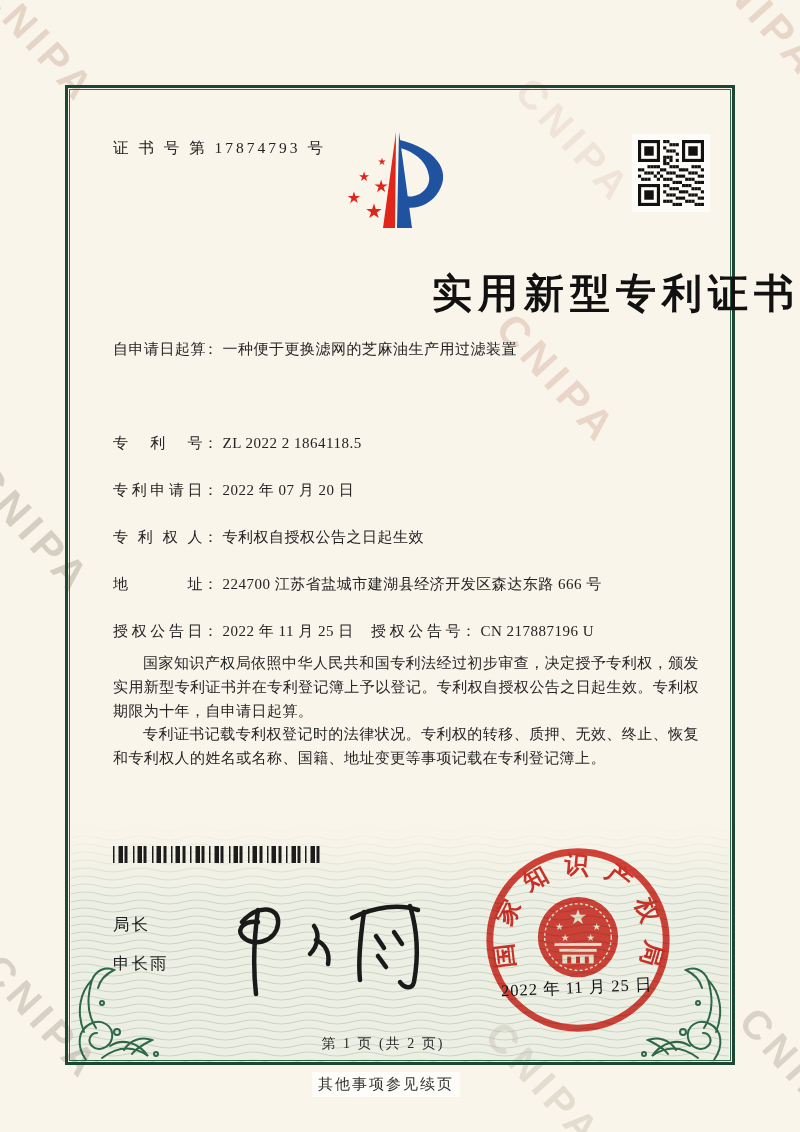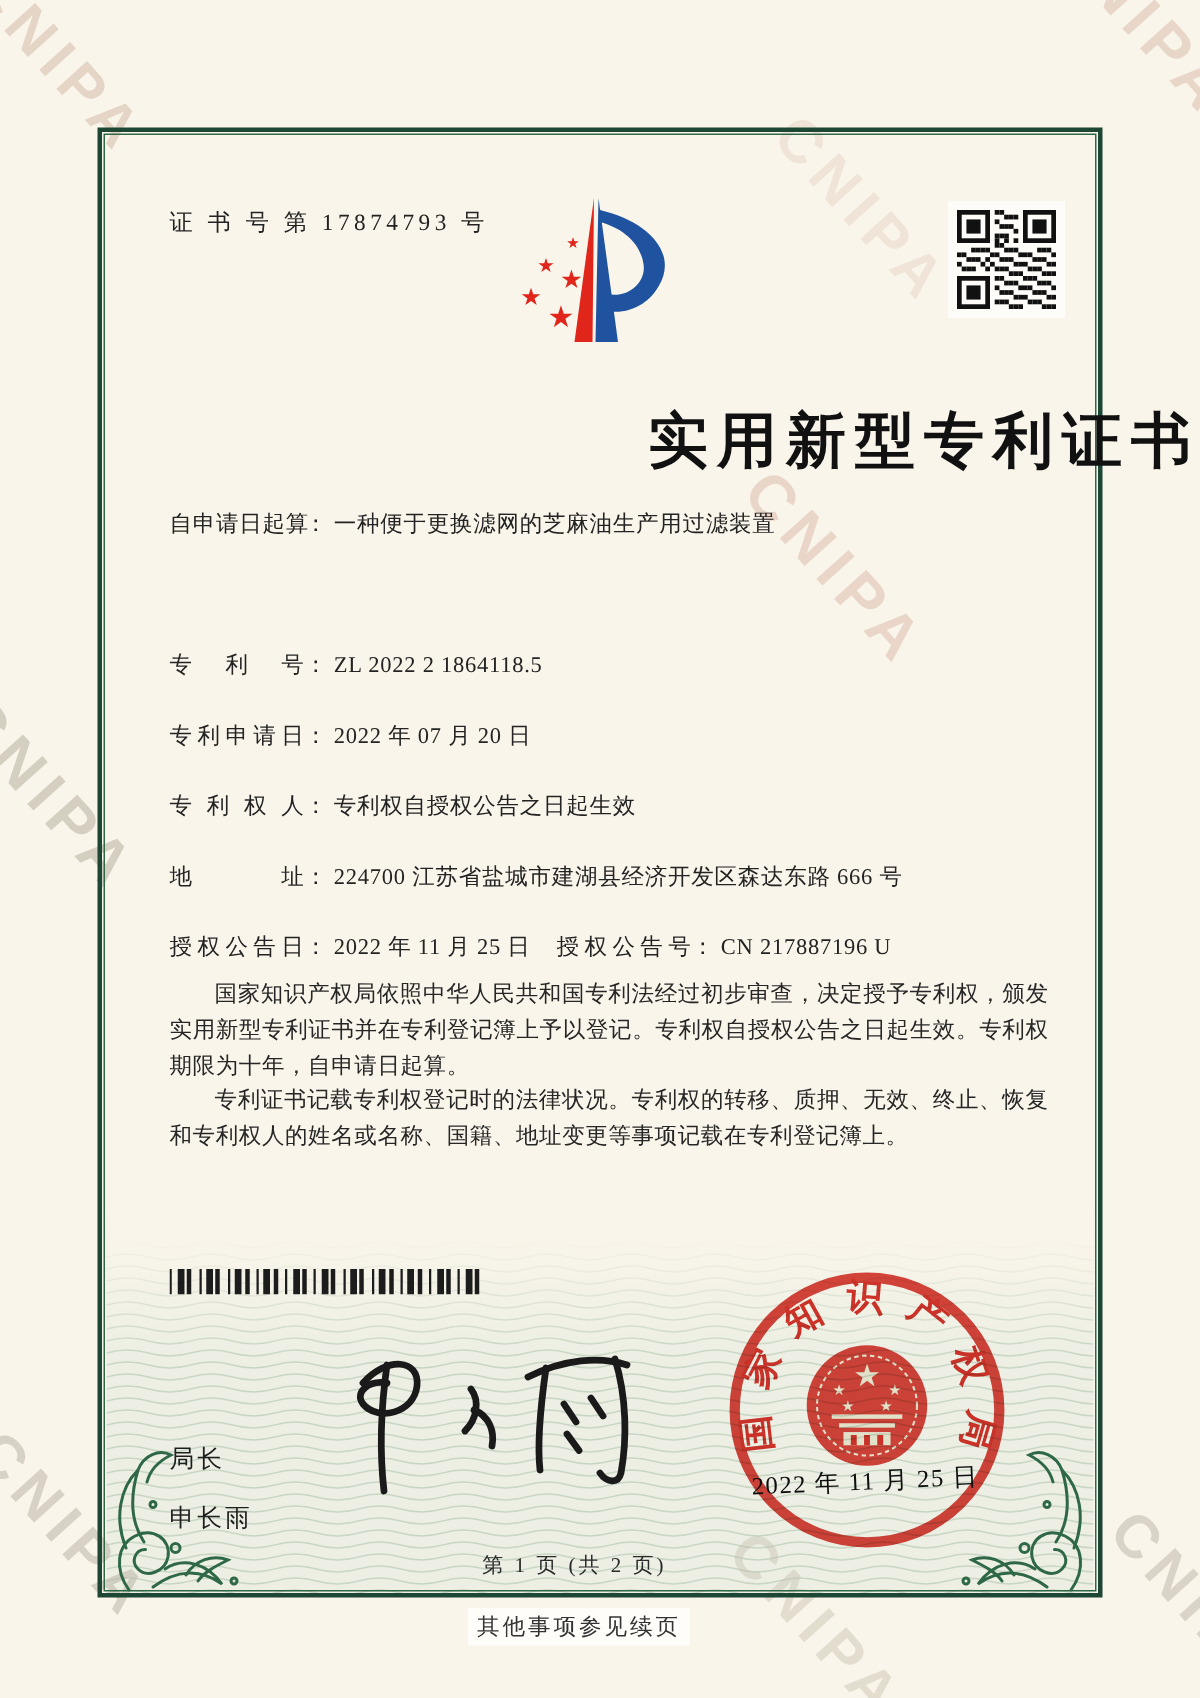--- a/index.html
+++ b/index.html
@@ -51,21 +51,21 @@
   .pair2 .flabel { width:90px; }
 
   
   .body-text { position:absolute; left:113px; top:652px; width:586px;
                font-size:15px; line-height:23.8px; letter-spacing:.4px;
                text-align:justify; color:#262626; }
   .body-text p { text-indent:2em; }
 
   
   .barcode  { position:absolute; left:113px; top:846px; }
-  .signer   { position:absolute; left:113px; top:914px; font-size:16.5px; letter-spacing:2px; color:#1e1e1e;margin-top:48px; }
+  .signer   { position:absolute; left:113px; top:914px; font-size:16.5px; letter-spacing:2px; color:#1e1e1e; }
   .signer .name { margin-top:17px; }
   .signature-svg { position:absolute; left:228px; top:888px; }
   .seal-svg  { position:absolute; left:480px; top:842px; mix-blend-mode:multiply; opacity:.94; }
   .seal-date { position:absolute; left:501px; top:977px; font-size:16.5px; letter-spacing:1px;
                color:#0e0e0e; transform:rotate(-2.5deg); white-space:nowrap; }
   .corner-ornament { position:absolute; }
   .orn-left  { left:72px;  top:946px; }
   .orn-right { left:628px; top:946px; transform:scaleX(-1); }
 
   .page-number { position:absolute; left:0; width:766px; top:1035px; text-align:center;

